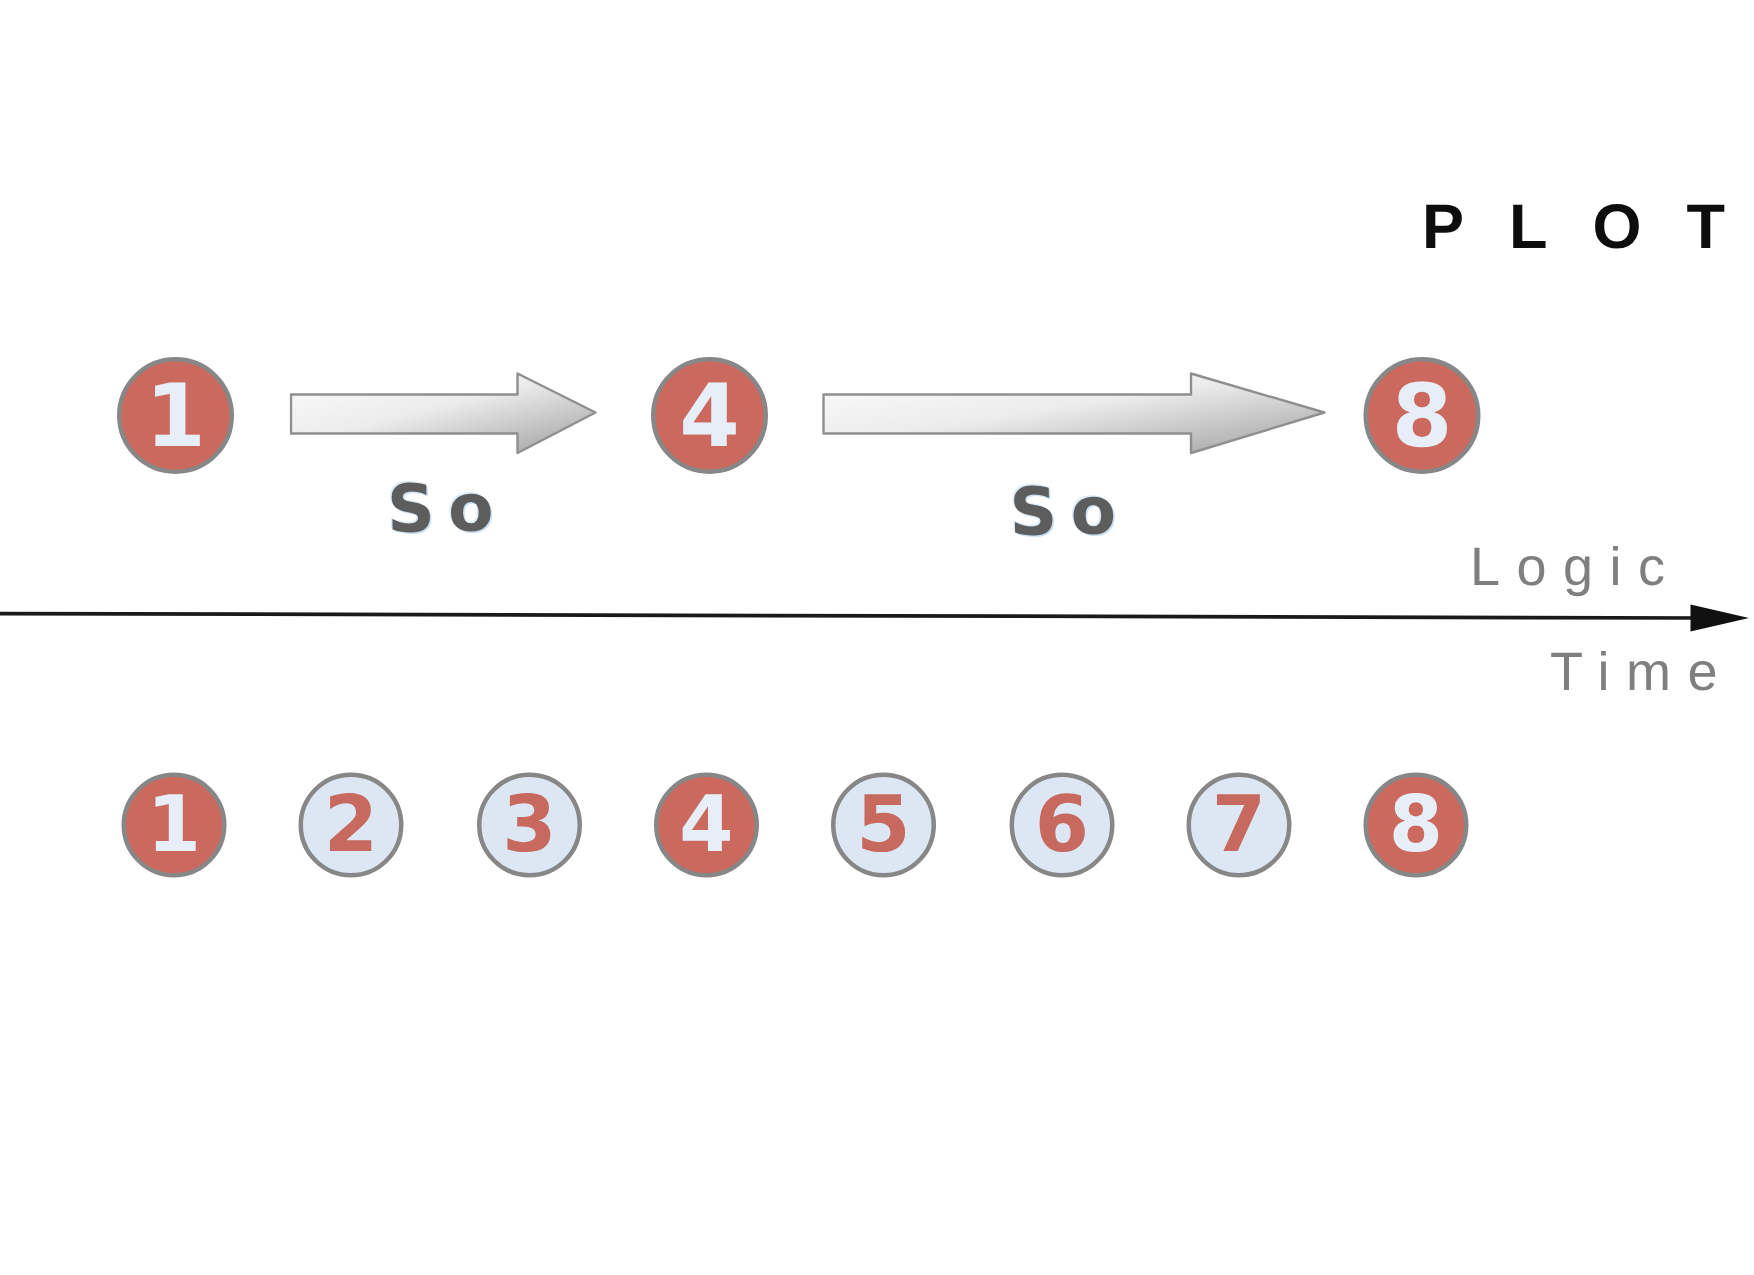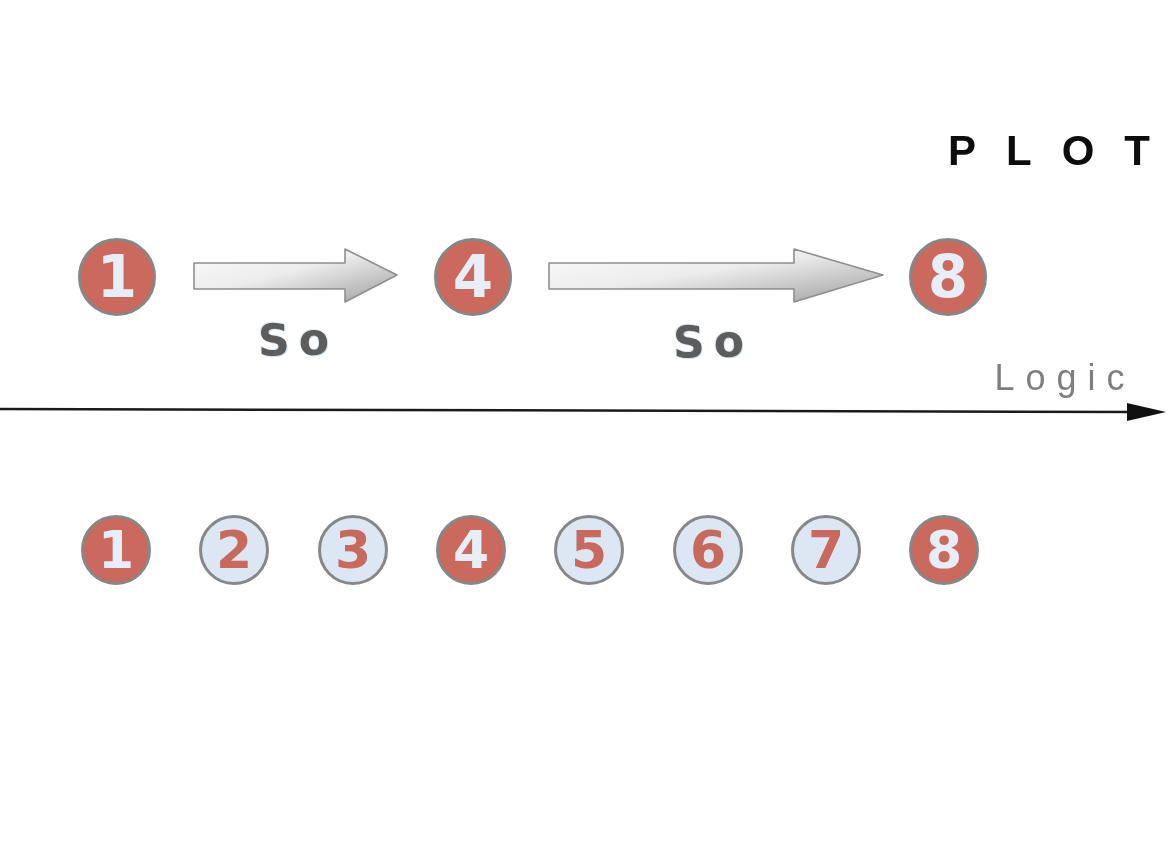--- a/index.html
+++ b/index.html
@@ -58,21 +58,21 @@
   .so1{left:238px;top:318px;}
   .so2{left:653px;top:320px;}
   .axis-label{
     position:absolute;
     font-family:"Liberation Sans", sans-serif;
     font-size:36px;
     line-height:1;
     letter-spacing:11px;
     color:var(--axis-label,#7f7f7f);
   }
-  .logic-label{left:980px;top:360px;width:170px;text-align:center;}
+  .logic-label{left:980px;top:360px;width:170px;text-align:left;}
   .time-label{left:988px;top:430px;width:168px;text-align:right;}
   .abs{position:absolute;}
 </style>
 </head>
 <body>
 
 <div class="canvas">
 
   <div class="title plot-title">PLOT</div>
 
@@ -106,20 +106,21 @@
 
   <div class="so so1">So</div>
   <div class="so so2">So</div>
 
   <svg class="abs" style="left:0;top:396px;" width="1169" height="34" viewBox="0 0 1169 34" aria-hidden="true">
     <line x1="0" y1="13" x2="1136" y2="16" stroke="#1a1a1a" stroke-width="2.5"></line>
     <polygon points="1127,7 1166,16 1127,25" fill="#111111"></polygon>
   </svg>
 
   <div class="axis-label logic-label">Logic</div>
+  <div class="axis-label time-label">Time</div>
 
   <div>
       <div class="node hl" style="left: 81px; top: 515px; width: 70px; height: 70px; font-size: 52px;">1</div>
       <div class="node pl" style="left: 199px; top: 515px; width: 70px; height: 70px; font-size: 52px;">2</div>
       <div class="node pl" style="left: 318px; top: 515px; width: 70px; height: 70px; font-size: 52px;">3</div>
       <div class="node hl" style="left: 436px; top: 515px; width: 70px; height: 70px; font-size: 52px;">4</div>
       <div class="node pl" style="left: 554px; top: 515px; width: 70px; height: 70px; font-size: 52px;">5</div>
       <div class="node pl" style="left: 673px; top: 515px; width: 70px; height: 70px; font-size: 52px;">6</div>
       <div class="node pl" style="left: 791px; top: 515px; width: 70px; height: 70px; font-size: 52px;">7</div>
       <div class="node hl" style="left: 909px; top: 515px; width: 70px; height: 70px; font-size: 52px;">8</div>

